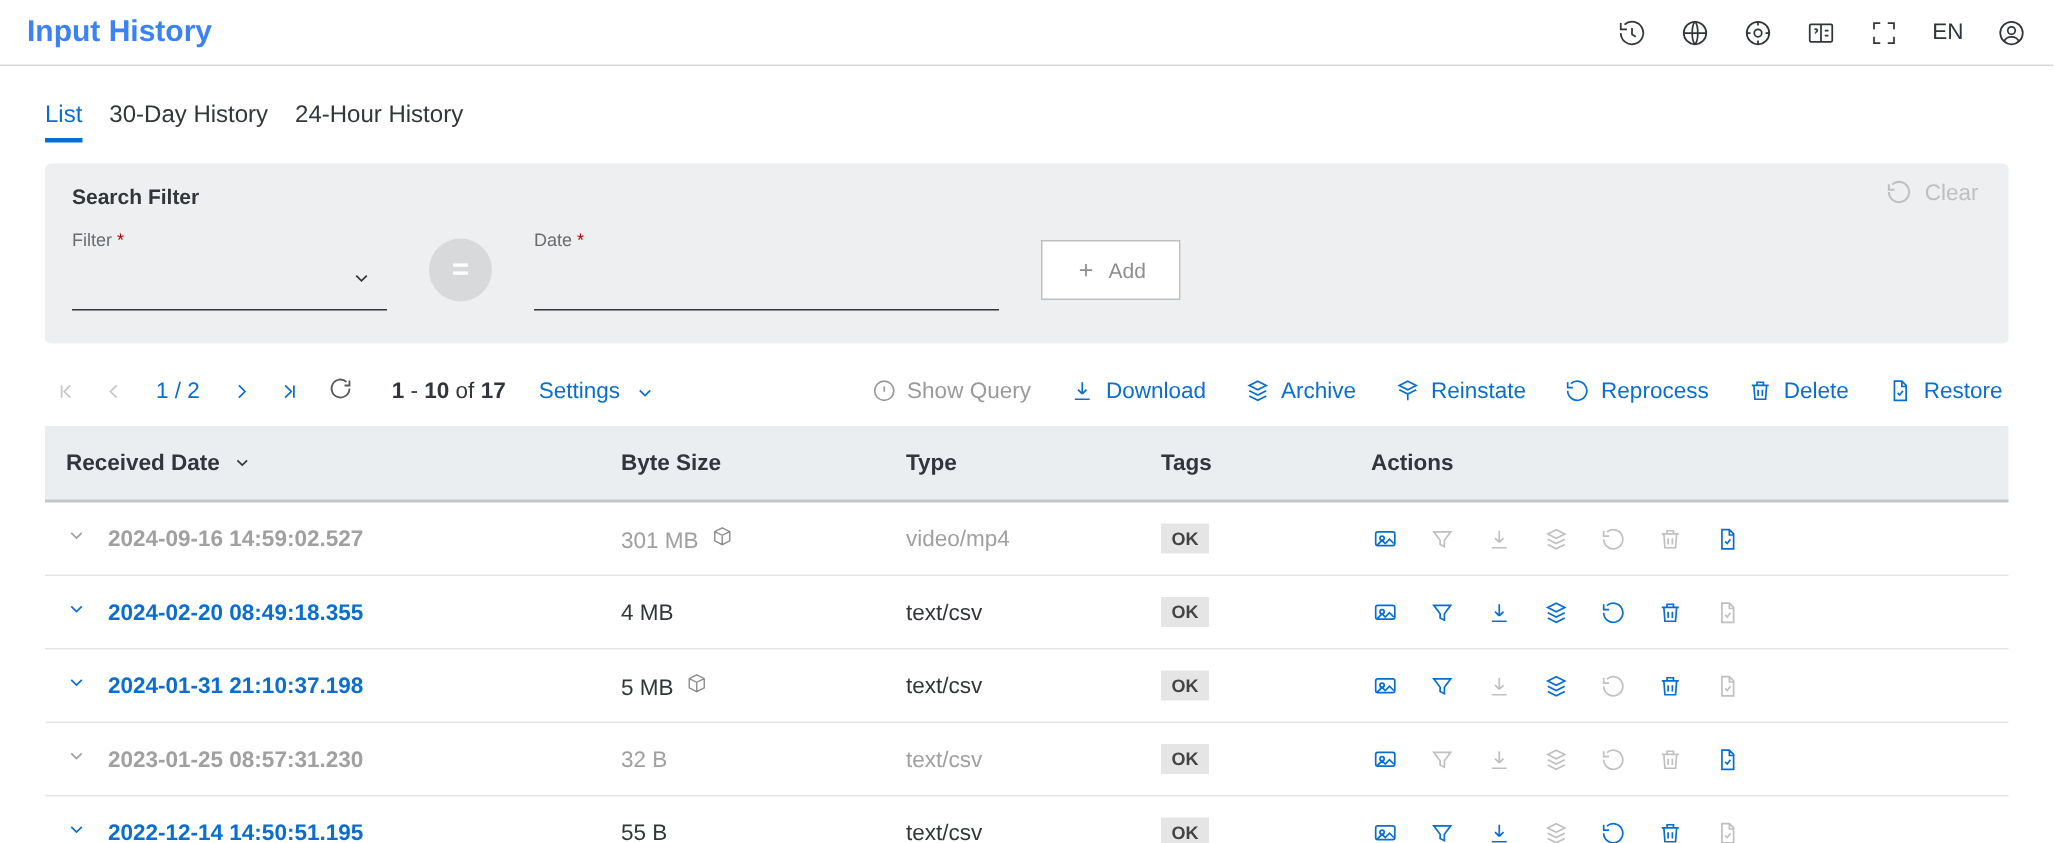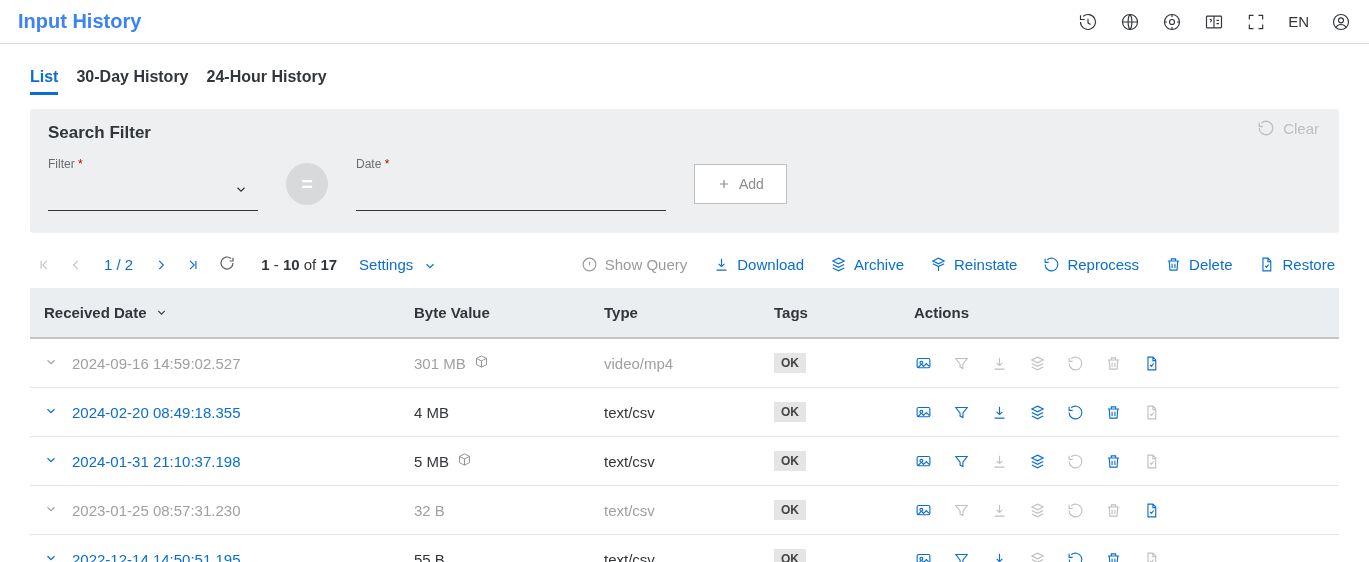--- a/index.html
+++ b/index.html
@@ -40,39 +40,39 @@
   .lang { font-size: 15px; color: #32363a; cursor: pointer; }
   .content { padding: 18px 30px; }
   .tabs {
     display: flex;
     gap: 18px;
     border-bottom: 0;
     margin-bottom: 14px;
   }
   .tab {
     font-size: 16px;
-    font-weight: 700;
+    font-weight: 400;
     color: #32363a;
     padding: 6px 0;
     cursor: pointer;
     text-align: center;
   }
   .tab.active {
     color: #0a6ed1;
     border-bottom: 3px solid #0a6ed1;
   }
   .filter-panel {
     background: #edeff0;
     border-radius: 4px;
     padding: 14px 18px 22px;
     position: relative;
     margin-bottom: 14px;
   }
   .filter-panel .panel-title {
-    font-size: 17px;
+    font-size: 14px;
     font-weight: 700;
     color: #32363a;
     margin-bottom: 14px;
   }
   .filter-row {
     display: flex;
     gap: 28px;
   }
   .field-group { position: relative; }
   .field-label {
@@ -198,21 +198,21 @@
   }
   table.main-table tbody td {
     padding: 14px 14px;
     font-size: 15px;
     border-bottom: 1px solid #e5e5e5;
     vertical-align: middle;
   }
   .date-cell { display: flex; align-items: center; gap: 14px; }
   .date-cell .exp { cursor: pointer; color: #0a6ed1; }
   .date-cell .exp svg { width: 14px; height: 14px; stroke: currentColor; fill: none; stroke-width: 2; }
-  .date-link { color: #0a6ed1; cursor: pointer; }
+  .date-link { color: #0a6ed1; cursor: pointer; font-weight: bold; }
   .row-muted .date-link, .row-muted .date-cell .exp, .row-muted td { color: #a0a0a0; }
   .pkg-icon { margin-left: 8px; color: #8d8d8d; }
   .pkg-icon svg { width: 15px; height: 15px; stroke: currentColor; fill: none; stroke-width: 1.5; }
   .tag-ok {
     background: #e5e5e5;
     color: #444;
     font-weight: 700;
     font-size: 12px;
     padding: 3px 7px;
     display: inline-block;
@@ -408,21 +408,21 @@
     <thead>
       <tr>
         <th style="width:370px">
           <span class="th-sort">
               <span>Received Date</span>
               <svg viewBox="0 0 24 24">
                 <path d="M6 9l6 6 6-6"></path>
               </svg>
             </span>
         </th>
-        <th style="width:190px">Byte Value</th>
+        <th style="width:190px">Byte Size</th>
         <th style="width:170px">Type</th>
         <th style="width:140px">Tags</th>
         <th>Actions</th>
       </tr>
     </thead>
     <tbody id="tbody">
         <tr class="row-muted">
           <td>
             <div class="date-cell">
               <span class="exp"><svg viewBox="0 0 24 24" fill="none" stroke="currentColor" stroke-width="1.6">

